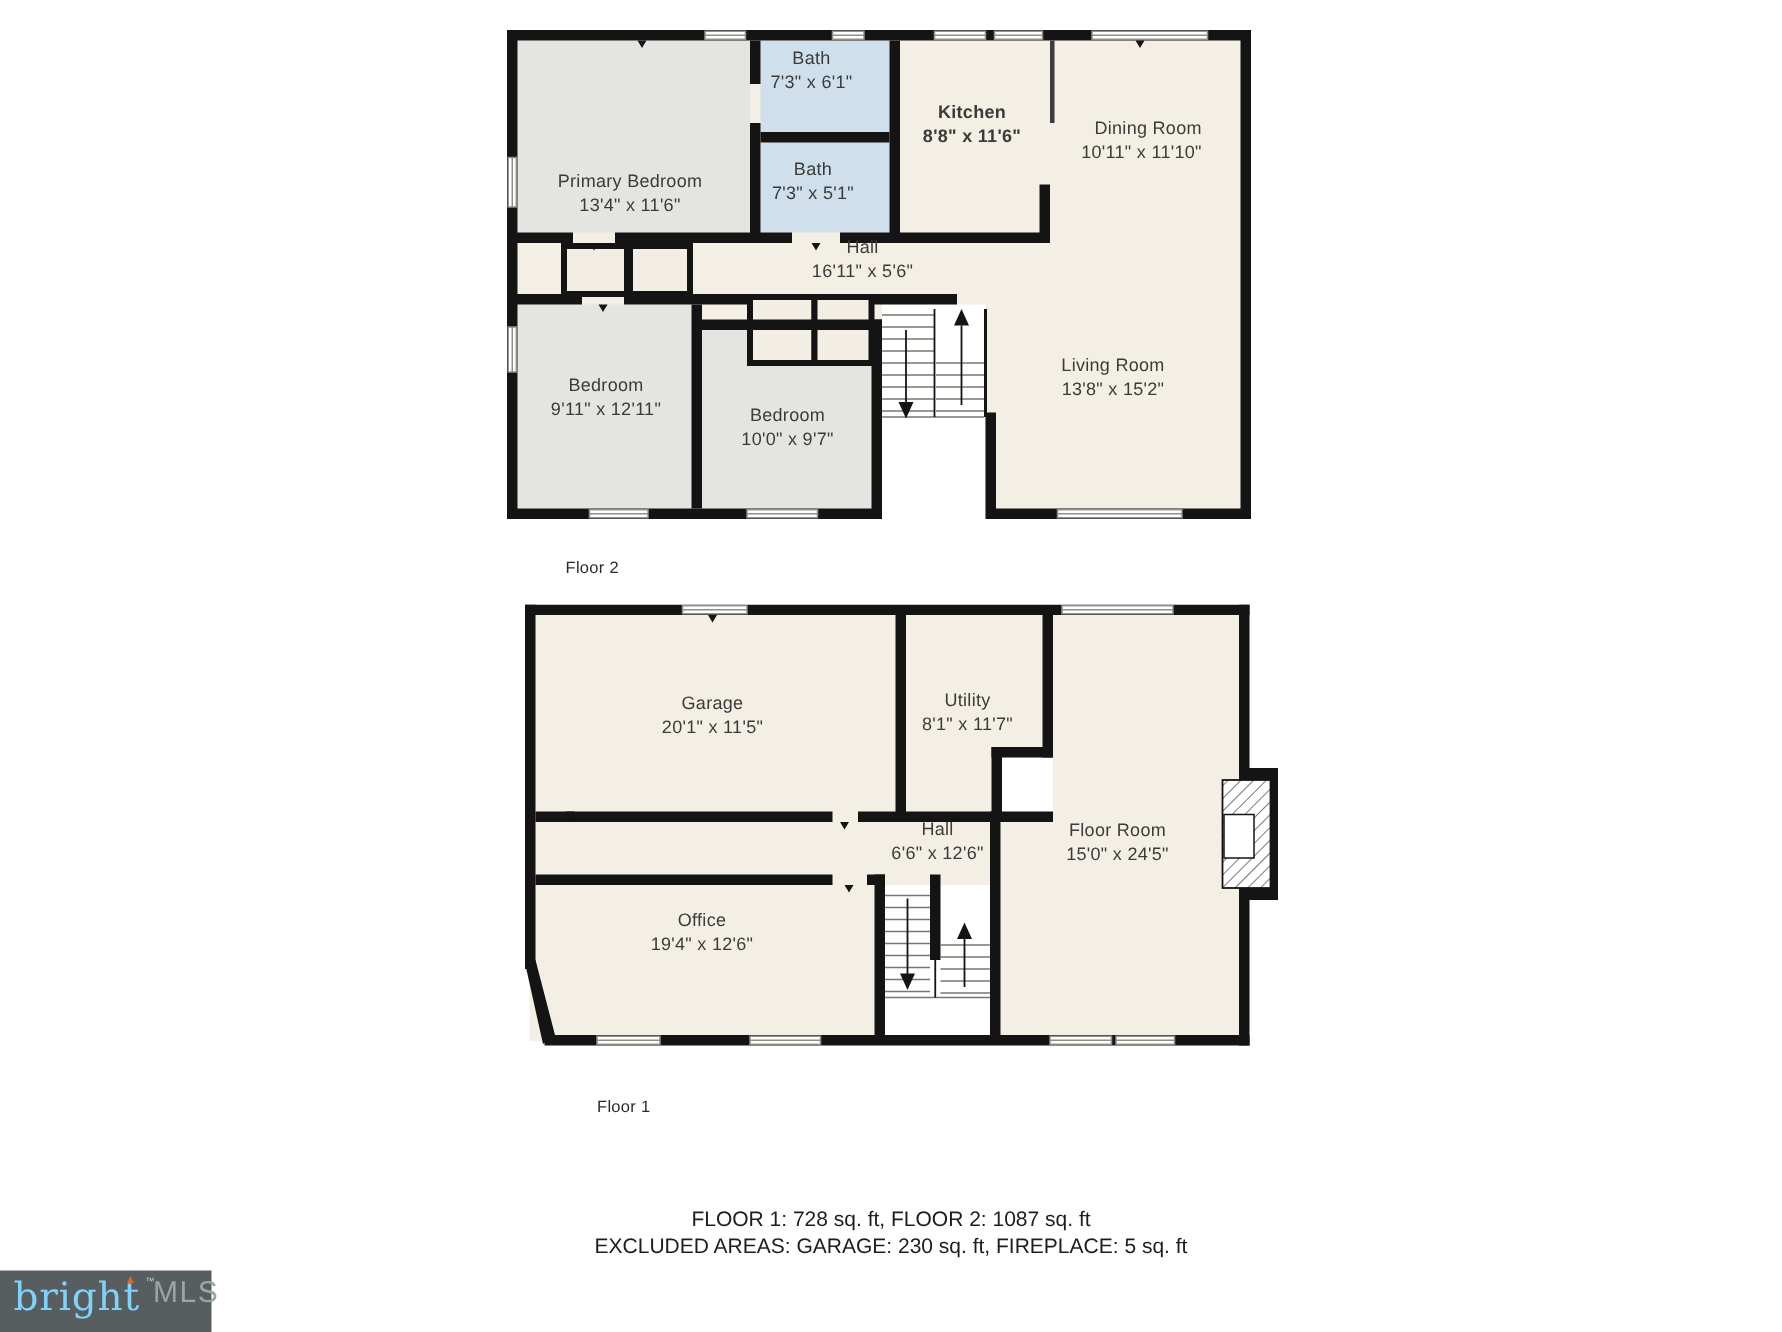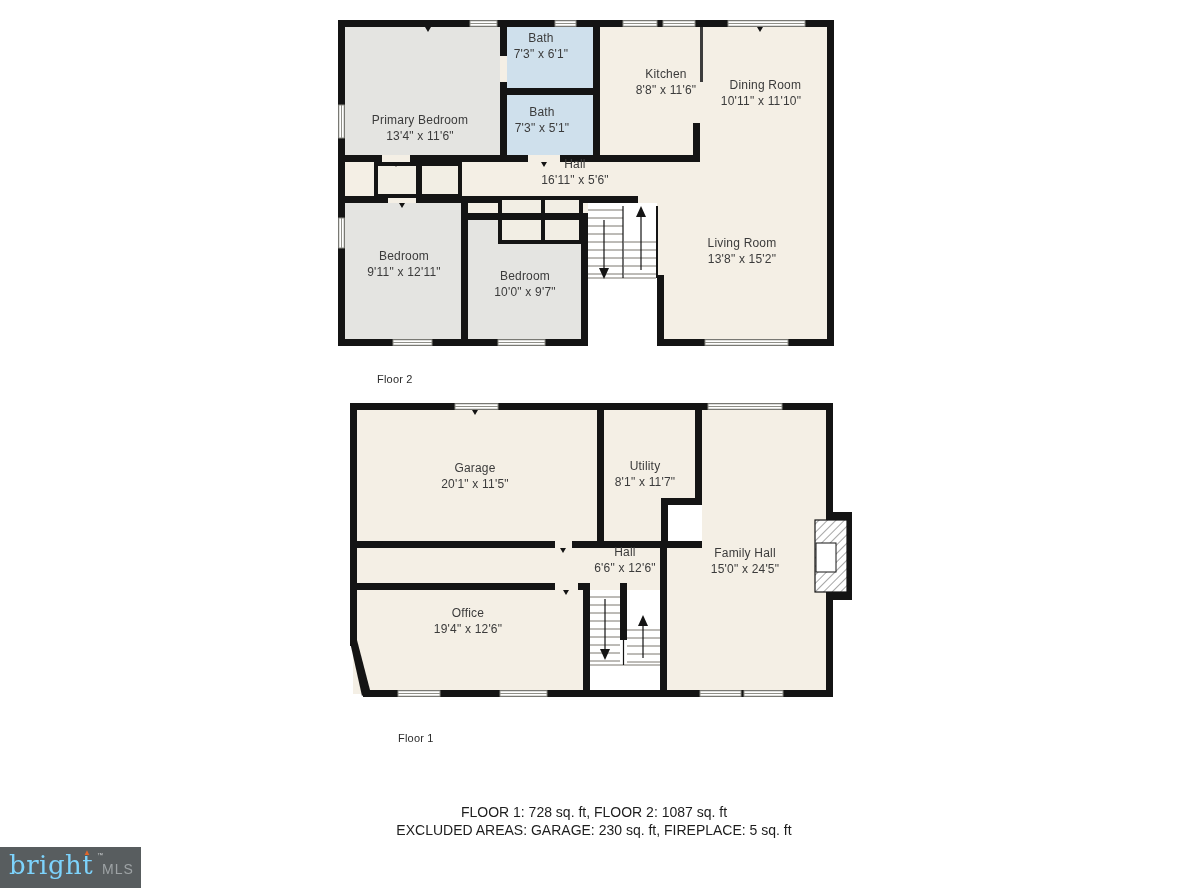--- a/index.html
+++ b/index.html
@@ -22,21 +22,21 @@
   .tick{fill:#141414;}
   #footer{position:absolute;left:0;top:804px;width:1188px;text-align:center;color:#1d1d1d;}
   #footer .total{font-size:15px;font-weight:bold;margin:0 0 3px 0;}
   #footer .line{font-size:14px;margin:0 0 2px 0;}
   #footer .disclaimer{font-size:10.5px;margin-top:9px;color:#2a2a2a;}
   #logo{position:absolute;left:0;top:847px;width:141px;height:41px;background:#585d5f;}
   #logo .bright{position:absolute;left:9px;top:3px;font-family:"DejaVu Serif",serif;
                 font-size:26px;color:#7dd3fc;letter-spacing:.5px;}
   #logo .accent{position:absolute;left:83px;top:1px;font-size:8px;color:#e0662a;}
   #logo .tm{position:absolute;left:97px;top:5px;font-size:6px;color:#cdd0d1;}
-  #logo .mls{position:absolute;left:102px;top:14px;font-size:14px;color:#9ea3a5;letter-spacing:1px;}
+  #logo .mls{position:absolute;left:102px;top:4px;font-size:20px;color:#9ea3a5;letter-spacing:1px;}
 </style>
 </head>
 <body>
 
 <div id="page">
 
   <div class="plan" style="left:338px;top:20px;width:496px;height:326px;">
     <svg width="496" height="326" viewBox="0 0 496 326">
 
       <rect x="3" y="3" width="490" height="320" fill="#f4efe5"></rect>
@@ -141,21 +141,21 @@
       <span class="dm">13'4" x 11'6"</span>
     </div>
     <div class="room-label" style="left:203px;top:27px;">
       <span class="nm">Bath</span>
       <span class="dm">7'3" x 6'1"</span>
     </div>
     <div class="room-label" style="left:204px;top:101px;">
       <span class="nm">Bath</span>
       <span class="dm">7'3" x 5'1"</span>
     </div>
-    <div class="room-label" style="left:328px;top:63px;">
+    <div class="room-label" style="left:310px;top:63px;font-weight:bold;">
       <span class="nm">Kitchen</span>
       <span class="dm">8'8" x 11'6"</span>
     </div>
     <div class="room-label" style="left:423px;top:74px;text-align:right;">
       <span class="nm">Dining Room</span>
       <span class="dm">10'11" x 11'10"</span>
     </div>
     <div class="room-label" style="left:237px;top:153px;">
       <span class="nm">Hall</span>
       <span class="dm">16'11" x 5'6"</span>
@@ -267,21 +267,21 @@
     </div>
     <div class="room-label" style="left:295px;top:72px;">
       <span class="nm">Utility</span>
       <span class="dm">8'1" x 11'7"</span>
     </div>
     <div class="room-label" style="left:275px;top:158px;">
       <span class="nm">Hall</span>
       <span class="dm">6'6" x 12'6"</span>
     </div>
     <div class="room-label" style="left:395px;top:159px;">
-      <span class="nm">Family Hall</span>
+      <span class="nm">Floor Room</span>
       <span class="dm">15'0" x 24'5"</span>
     </div>
     <div class="room-label" style="left:118px;top:219px;">
       <span class="nm">Office</span>
       <span class="dm">19'4" x 12'6"</span>
     </div>
   </div>
   <div class="floor-tag" style="left:366px;top:732px;">Floor 1</div>
 
   <div id="footer">

